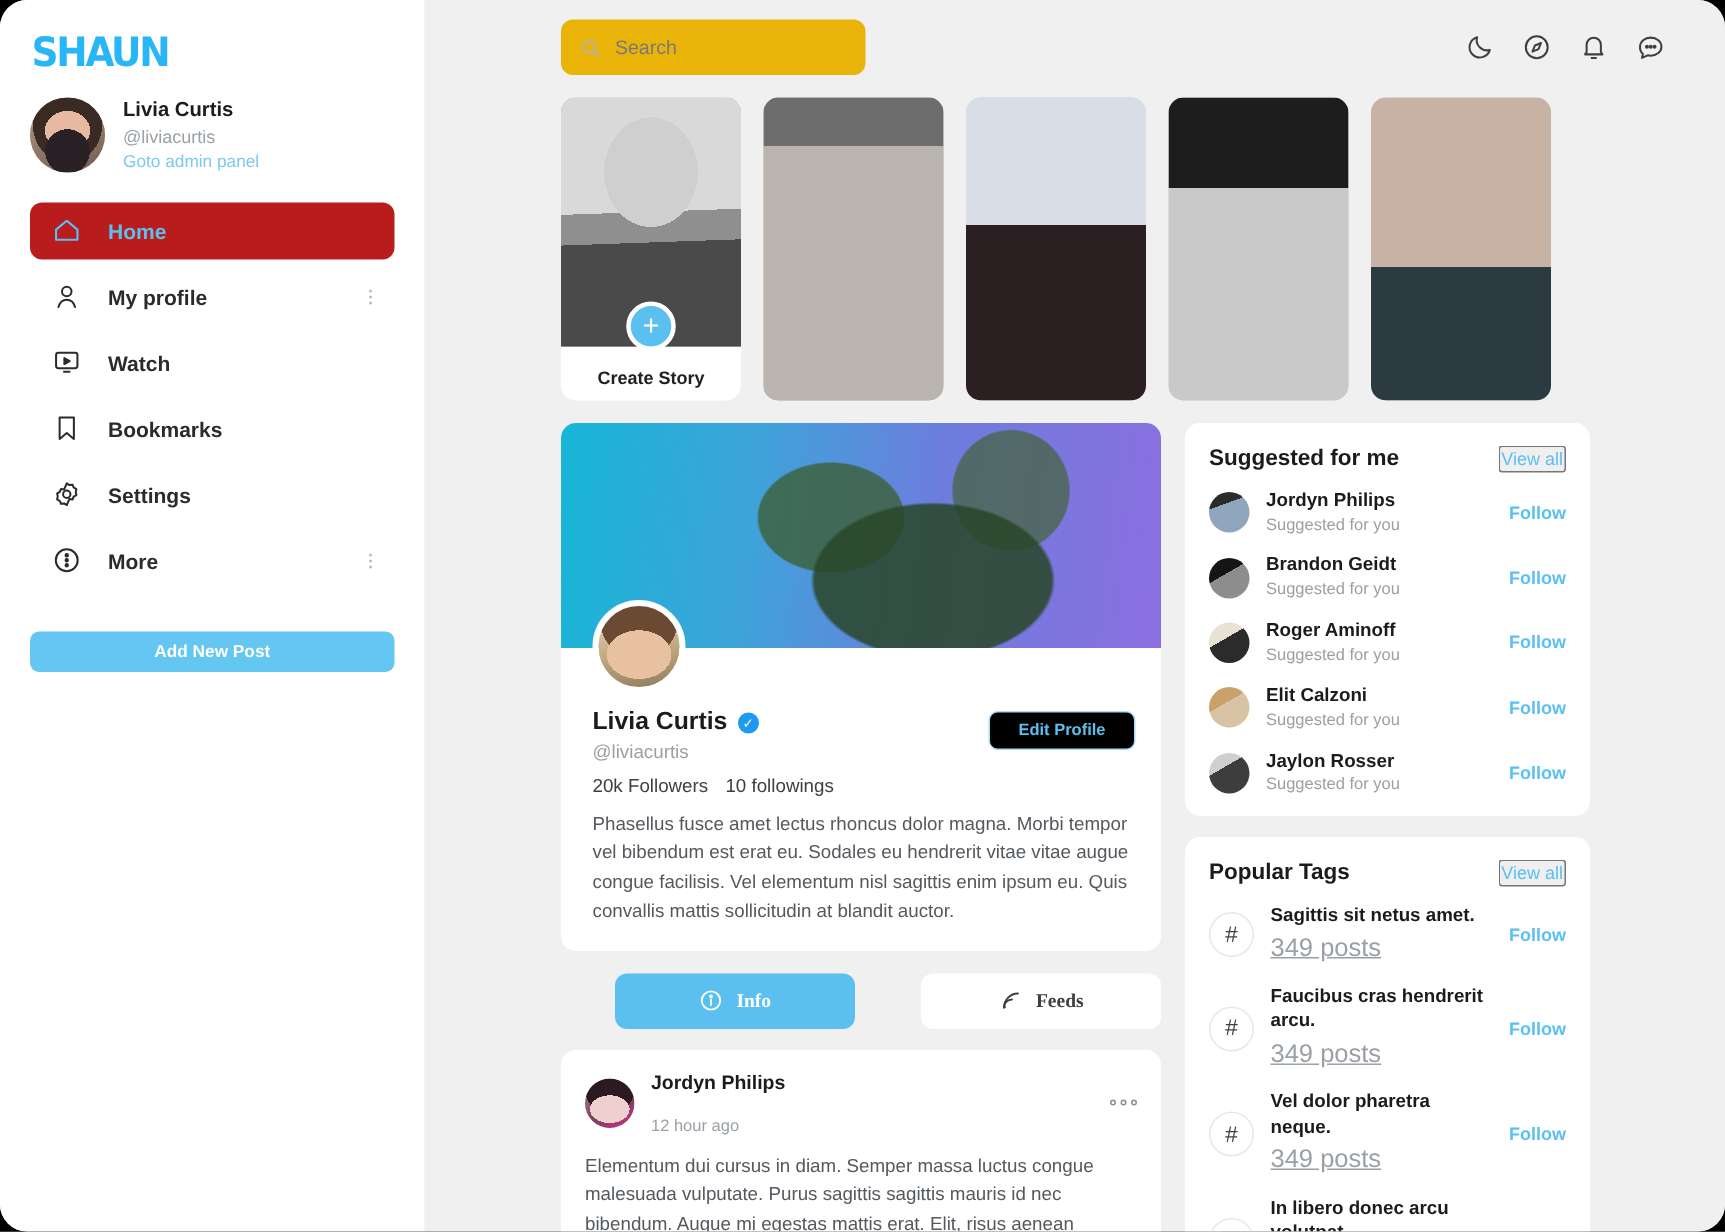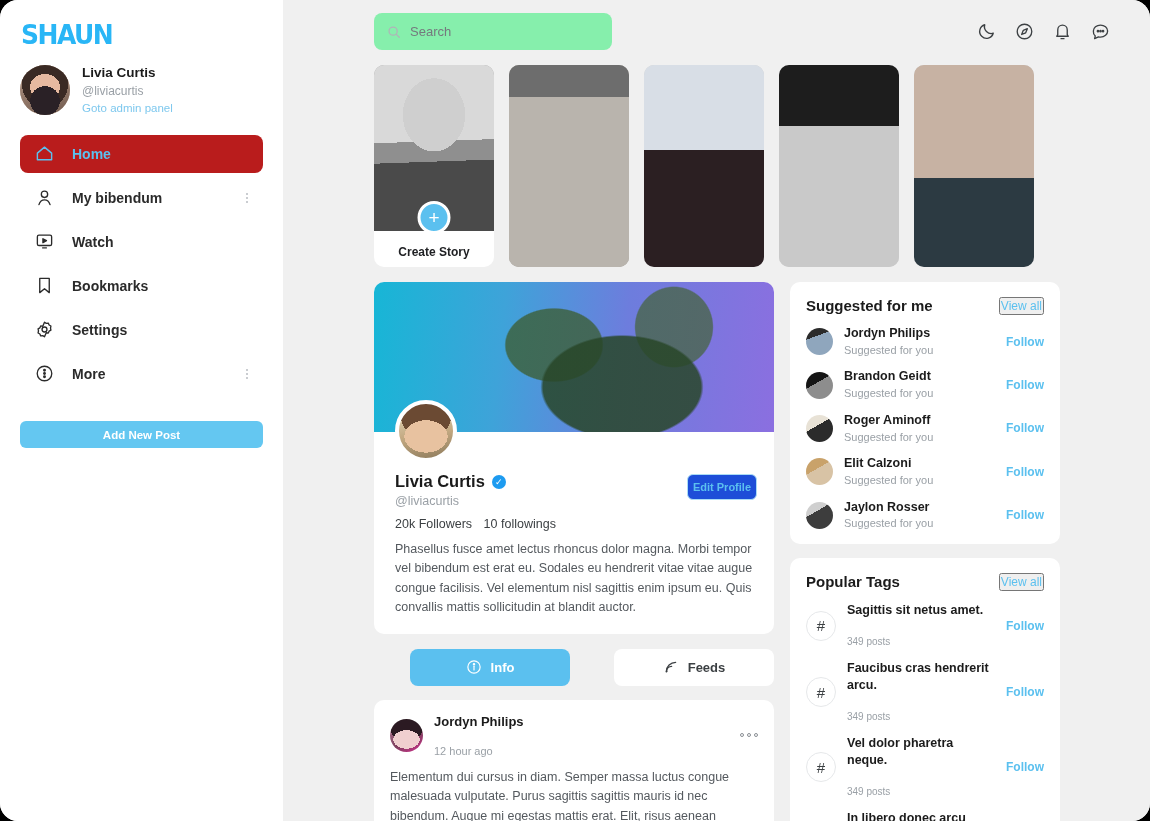--- a/index.html
+++ b/index.html
@@ -114,22 +114,22 @@
     padding: 10px 22px 0 0;
     position: relative;
     overflow: hidden;
   }
   .topbar {
     display: flex; align-items: center;
     height: 37px;
     margin: 3px 0 0 91px;
   }
   .search-box {
-    width: 238px; height: 37px;
-    background: #86efac;
+    width: 203px; height: 37px;
+    background: #eab308;
     border-radius: 8px;
     display: flex; align-items: center;
     padding: 0 13px;
     gap: 9px;
   }
   .search-box input {
     border: none; outline: none;
     font-size: 13px;
     color: #3c4043;
     font-family: "Liberation Sans", sans-serif;
@@ -231,35 +231,35 @@
     display:flex;align-items:center;justify-content:center;
   }
   .prof-handle { font-size: 12.5px; color:#9aa0a6; margin-top: 3px; }
   .prof-stats { font-size: 12.5px; color:#3c4043; margin-top: 9px; }
   .prof-stats span { margin-right: 8px; }
   .prof-bio { font-size: 12.5px; color:#54595e; line-height: 1.55; margin-top: 9px; }
   .edit-profile {
     position:absolute; right: 17px; top: 42px;
     border: 1px solid #aadcf5;
     border-radius: 6px;
-    background: #1d4ed8;
+    background: #000000;
     color: #5bc0ef;
     font-size: 11px; font-weight: 700;
-    padding: 6px 5px;
+    padding: 6px 19px;
     font-family: "Liberation Sans", sans-serif;
   }
 
   .tabs { display:flex; gap: 8px; margin-top: 15px; }
   .tab {
     flex: 1; height: 37px; border-radius: 8px;
     display:flex;align-items:center;justify-content:center;gap:9px;
     font-size: 13px; font-weight: 600;
     background:#fff; color:#3c4043;
     border: none;
-    font-family: Liberation Sans, sans-serif;
+    font-family: Liberation Serif, serif;
     margin-left: 36px;
   }
   .tab.active { background:#5bc0ef; color:#fff; }
 
   .post { background:#fff; border-radius:10px; margin-top: 14px; padding: 14px 16px 0 16px; }
   .post-head { display:flex; align-items:center; gap:11px; position:relative; }
   .post-av {
     width: 33px;height:33px;border-radius:50%;flex:0 0 33px;
     background:
       radial-gradient(ellipse 40% 28% at 50% 62%, #f0cfcf 0 100%, transparent 100%),
@@ -292,21 +292,21 @@
   .follow { font-size: 12px; font-weight:600; color:#5bc0ef; background:none;border:none;font-family:"Liberation Sans",sans-serif; }
 
   .tag-row { display:flex; align-items:center; gap:11px; margin-top: 11px; }
   .tag-ico {
     width:30px;height:30px;border-radius:50%;flex:0 0 30px;
     border:1px solid #e6e8ea; color:#3c4043; font-size:15px;
     display:flex;align-items:center;justify-content:center;
   }
   .tag-txt { flex:1; min-width:0; }
   .tag-nm { font-size: 12.5px; font-weight:700; color:#1b1b1b; line-height:1.32; }
-  .tag-sub { font-size: 10px; color:#9aa0a6; line-height:1.5; margin-top:16px; }
+  .tag-sub { font-size: 17px; color:#9aa0a6; line-height:1.5; margin-top:1px;text-decoration:underline; }
 
   svg { display:block; }
 </style>
 </head>
 <body>
 
 <div class="window">
 
   <aside class="sidebar">
 
@@ -334,21 +334,21 @@
         <span class="lbl">Home</span>
       </div>
 
       <div class="nav-item">
         <span class="ico">
           <svg width="19" height="19" viewBox="0 0 24 24" fill="none" stroke="#2b2b2b" stroke-width="1.7" stroke-linecap="round">
               <circle cx="12" cy="8" r="4"></circle>
               <path d="M5 21c1.2-4 4-6 7-6s5.8 2 7 6"></path>
             </svg>
         </span>
-        <span class="lbl">My bibendum</span>
+        <span class="lbl">My profile</span>
         <span class="dots3">
             <i></i>
             <i></i>
             <i></i>
           </span>
       </div>
 
 
       <div class="nav-item">
         <span class="ico">

